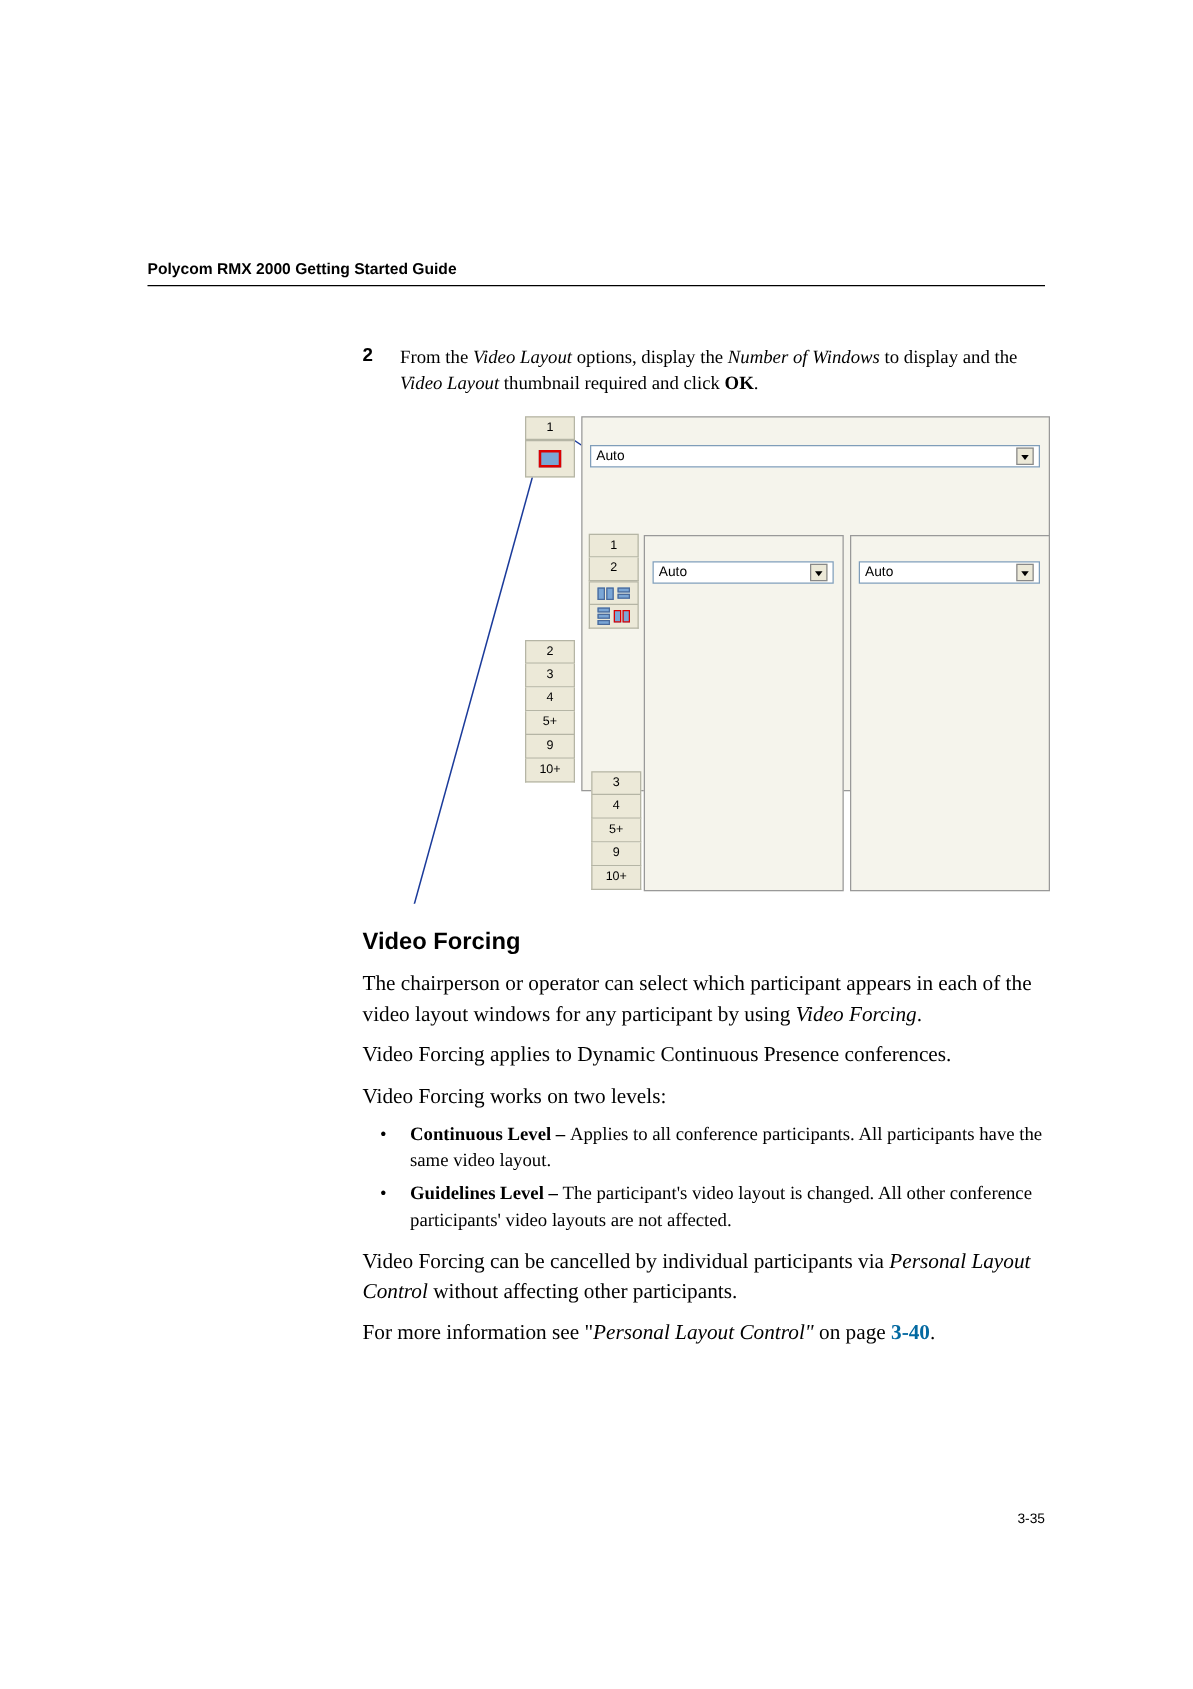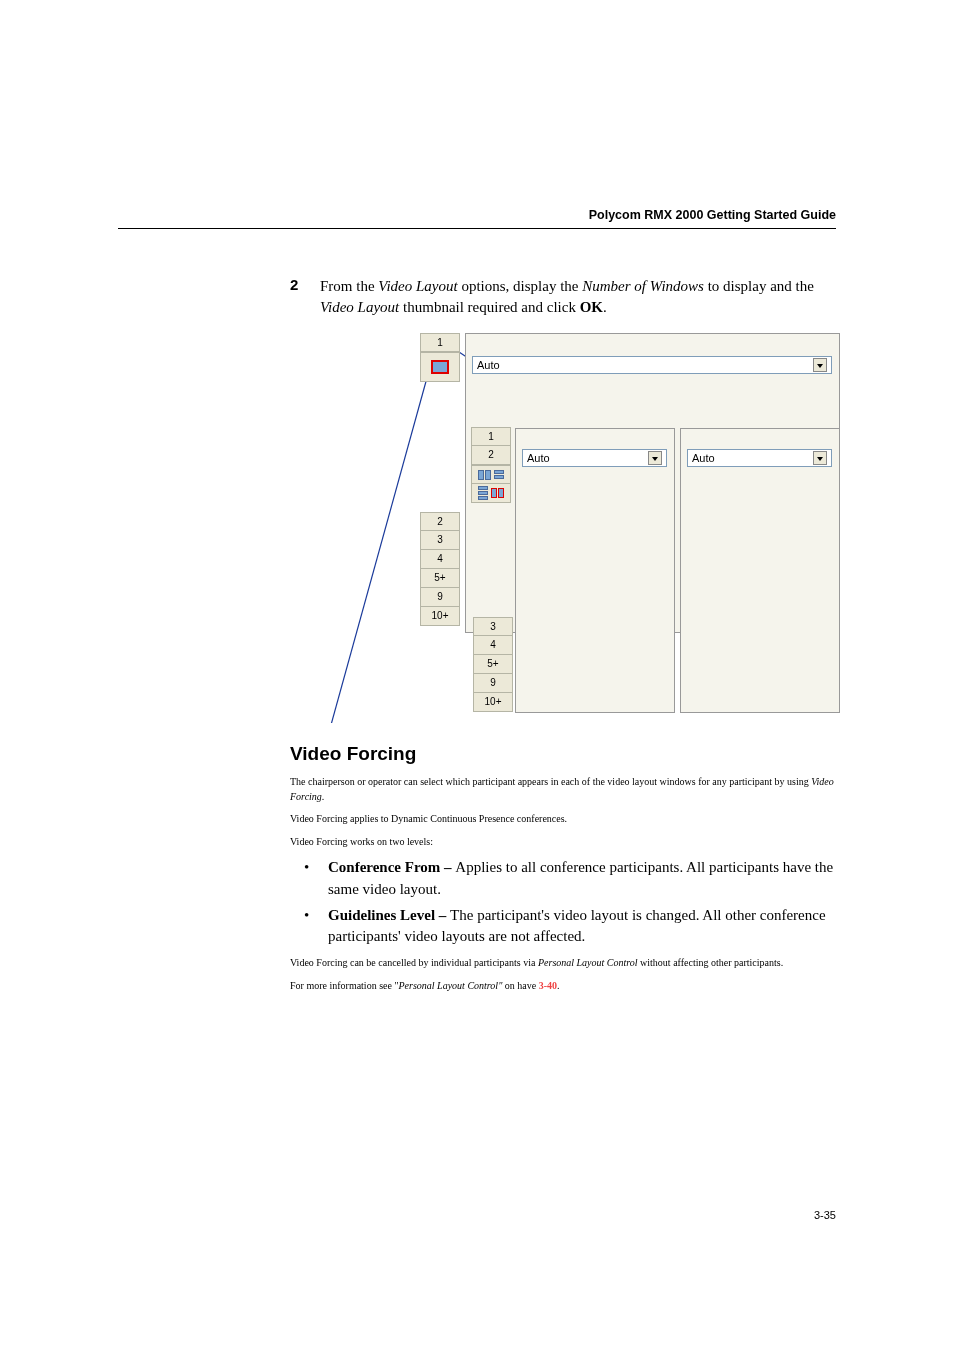--- a/index.html
+++ b/index.html
@@ -9,21 +9,21 @@
     background: #fff;
     font-family: "Palatino Linotype", "Book Antiqua", Palatino, Georgia, serif;
     color: #000;
     position: relative;
   }
   .header-area {
     position: absolute;
     top: 208px;
     left: 118px;
     right: 118px;
-    text-align: right;
+    text-align: left;
     font-family: Arial, Helvetica, sans-serif;
     font-size: 12.5px;
     font-weight: bold;
   }
   .header-rule {
     position: absolute;
     top: 228px;
     left: 118px;
     right: 118px;
     height: 1px;
@@ -142,21 +142,21 @@
     width: 40px;
   }
   
   .h2 {
     font-family: Arial, Helvetica, sans-serif;
     font-weight: bold;
     font-size: 19px;
     margin: 20px 0 10px 0;
   }
   .para {
-    font-size: 10px;
+    font-size: 17px;
     line-height: 1.45;
     margin-bottom: 8px;
   }
   ul.bullets {
     list-style: none;
     margin: 0 0 8px 0;
     padding: 0;
   }
   ul.bullets li {
     font-size: 15px;
@@ -165,21 +165,21 @@
     position: relative;
     margin-bottom: 4px;
   }
   ul.bullets li::before {
     content: "•";
     position: absolute;
     left: 14px;
     top: 0;
     font-size: 15px;
   }
-  .link { color: #ef4444; font-weight: bold; }
+  .link { color: #0369a1; font-weight: bold; }
   .pagenum {
     position: absolute;
     bottom: 130px;
     right: 118px;
     font-family: Arial, Helvetica, sans-serif;
     font-weight: normal;
     font-size: 11px;
   }
 </style>
 </head>
@@ -288,32 +288,32 @@
   <div class="para">
     <span>The chairperson or operator can select which participant appears in each of the video layout windows for any participant by using </span><span class="italic">Video Forcing</span><span>.</span>
   </div>
 
 
   <div class="para">Video Forcing applies to Dynamic Continuous Presence conferences.</div>
   <div class="para">Video Forcing works on two levels:</div>
 
   <ul class="bullets">
     <li>
-      <span class="bold">Conference From – </span><span>Applies to all conference participants. All participants have the same video layout.</span>
+      <span class="bold">Continuous Level – </span><span>Applies to all conference participants. All participants have the same video layout.</span>
     </li>
     <li>
       <span class="bold">Guidelines Level  – </span><span>The participant's video layout is changed.  All other conference participants' video layouts are not affected.</span>
     </li>
   </ul>
 
   <div class="para">
     <span>Video Forcing can be cancelled by individual participants via </span><span class="italic">Personal Layout Control</span><span> without affecting other participants.</span>
   </div>
 
   <div class="para">
-    <span>For more information see "</span><span class="italic">Personal Layout Control"</span><span> on have </span><span class="link">3-40</span><span>.</span>
+    <span>For more information see "</span><span class="italic">Personal Layout Control"</span><span> on page </span><span class="link">3-40</span><span>.</span>
   </div>
 
 
 
 </div>
 
 <div class="pagenum">3-35</div>
 
 </body></html>

